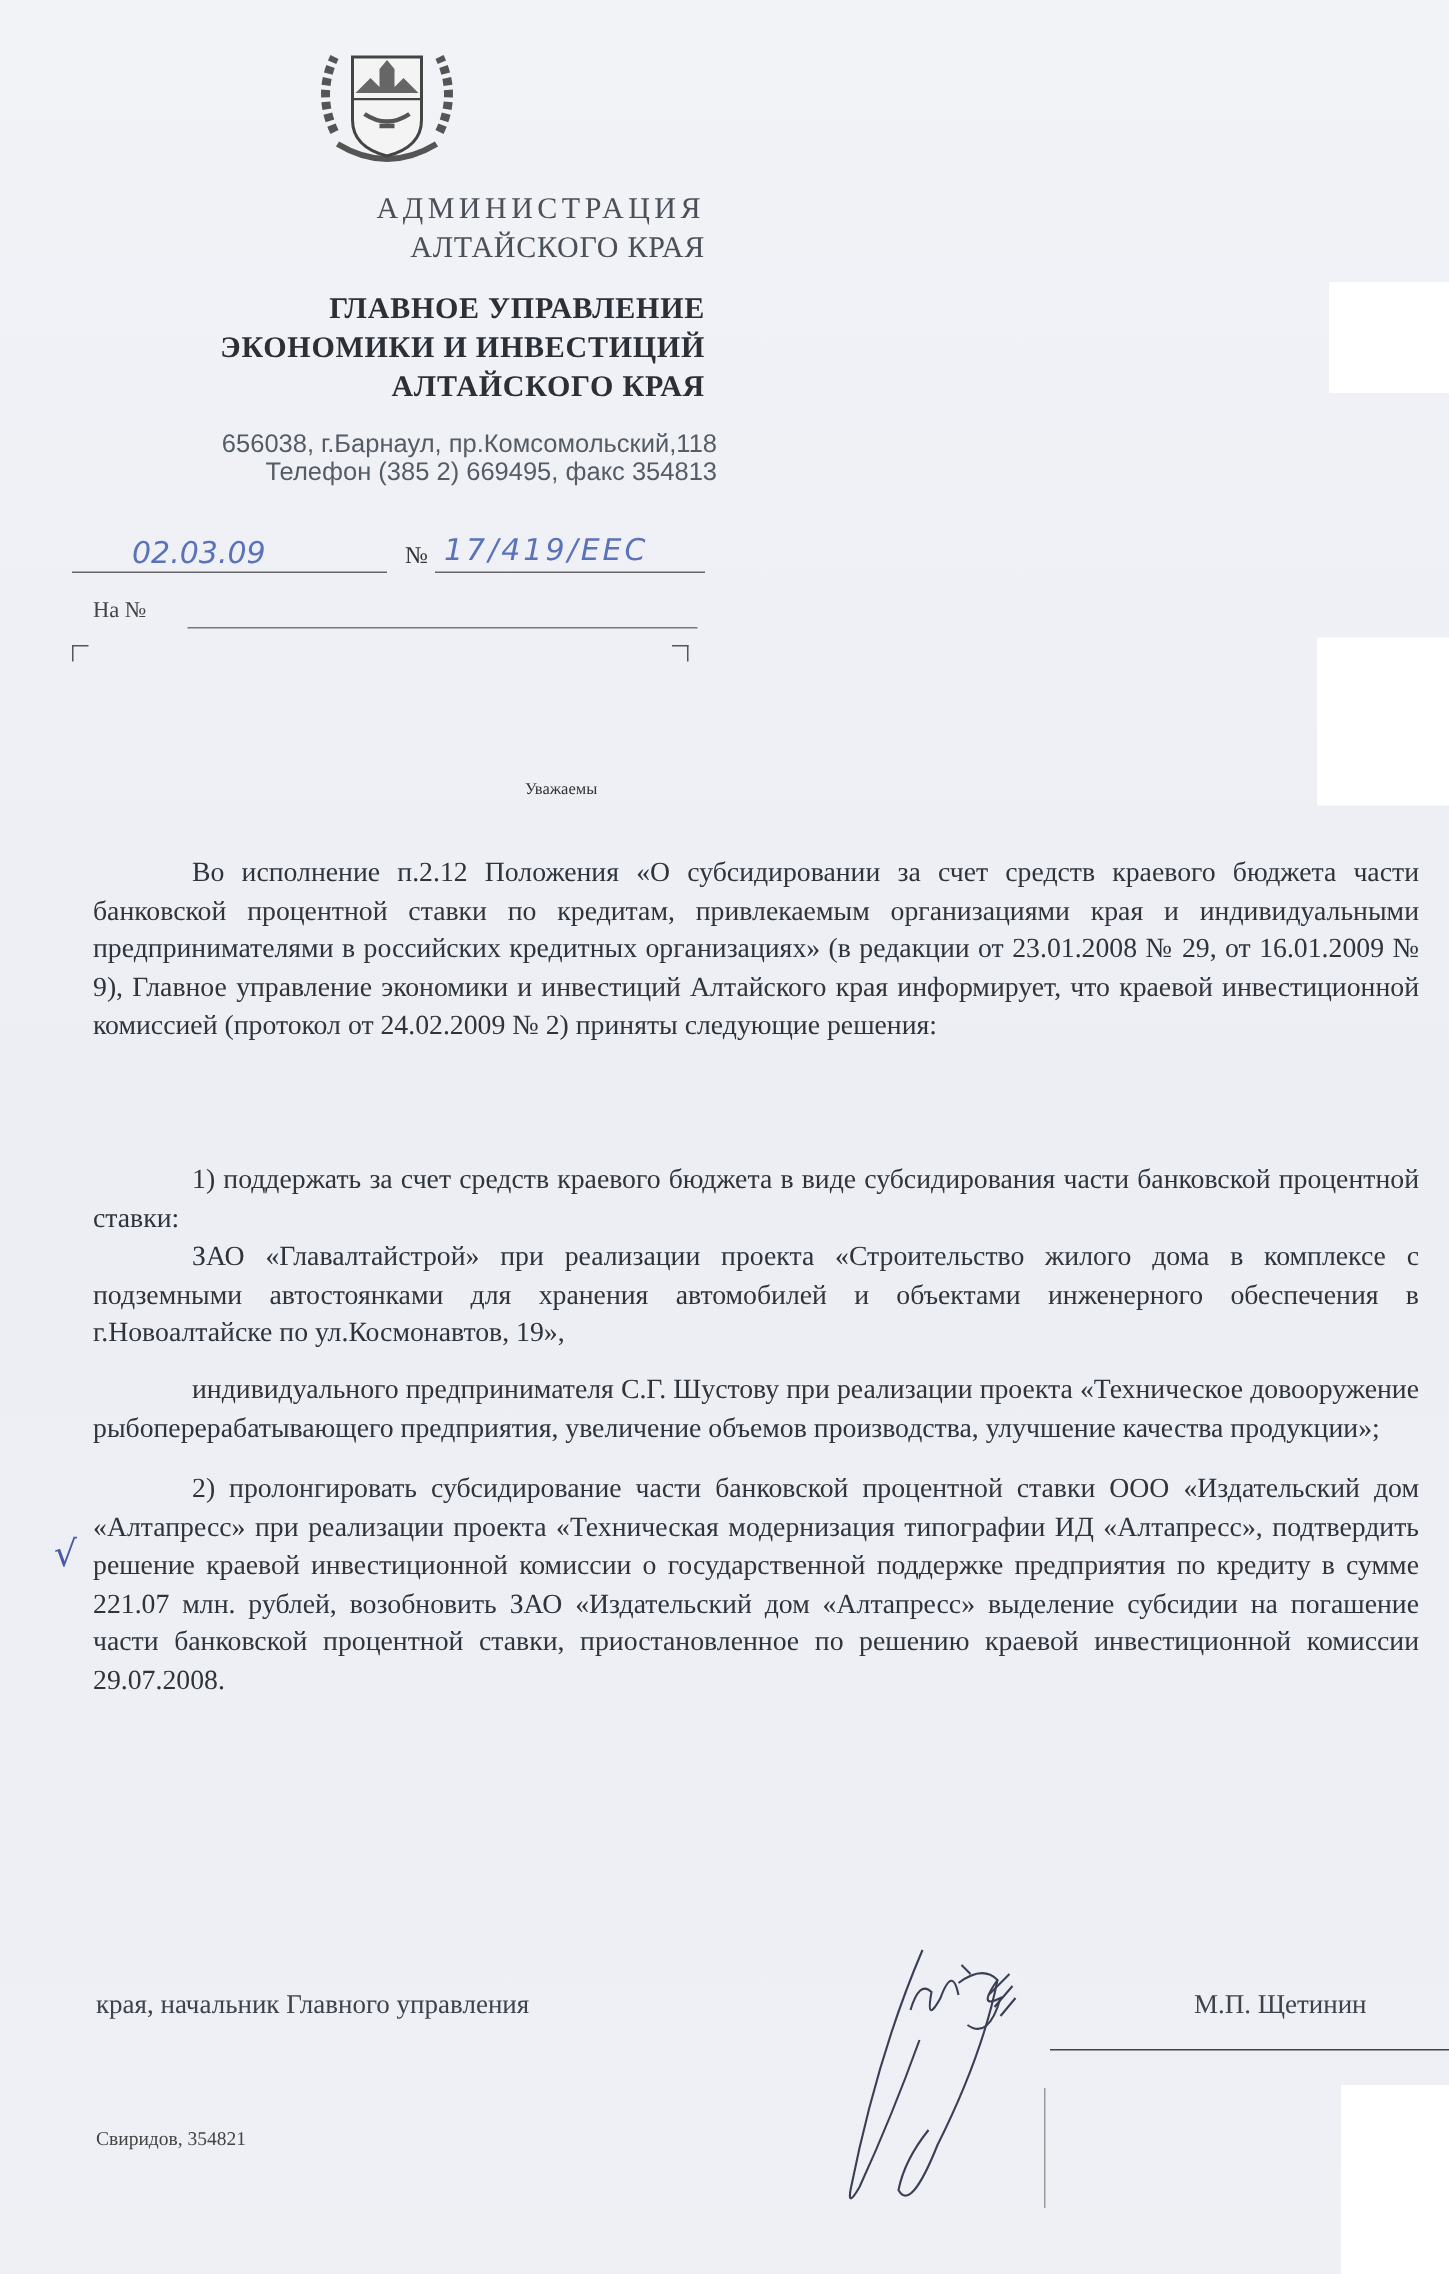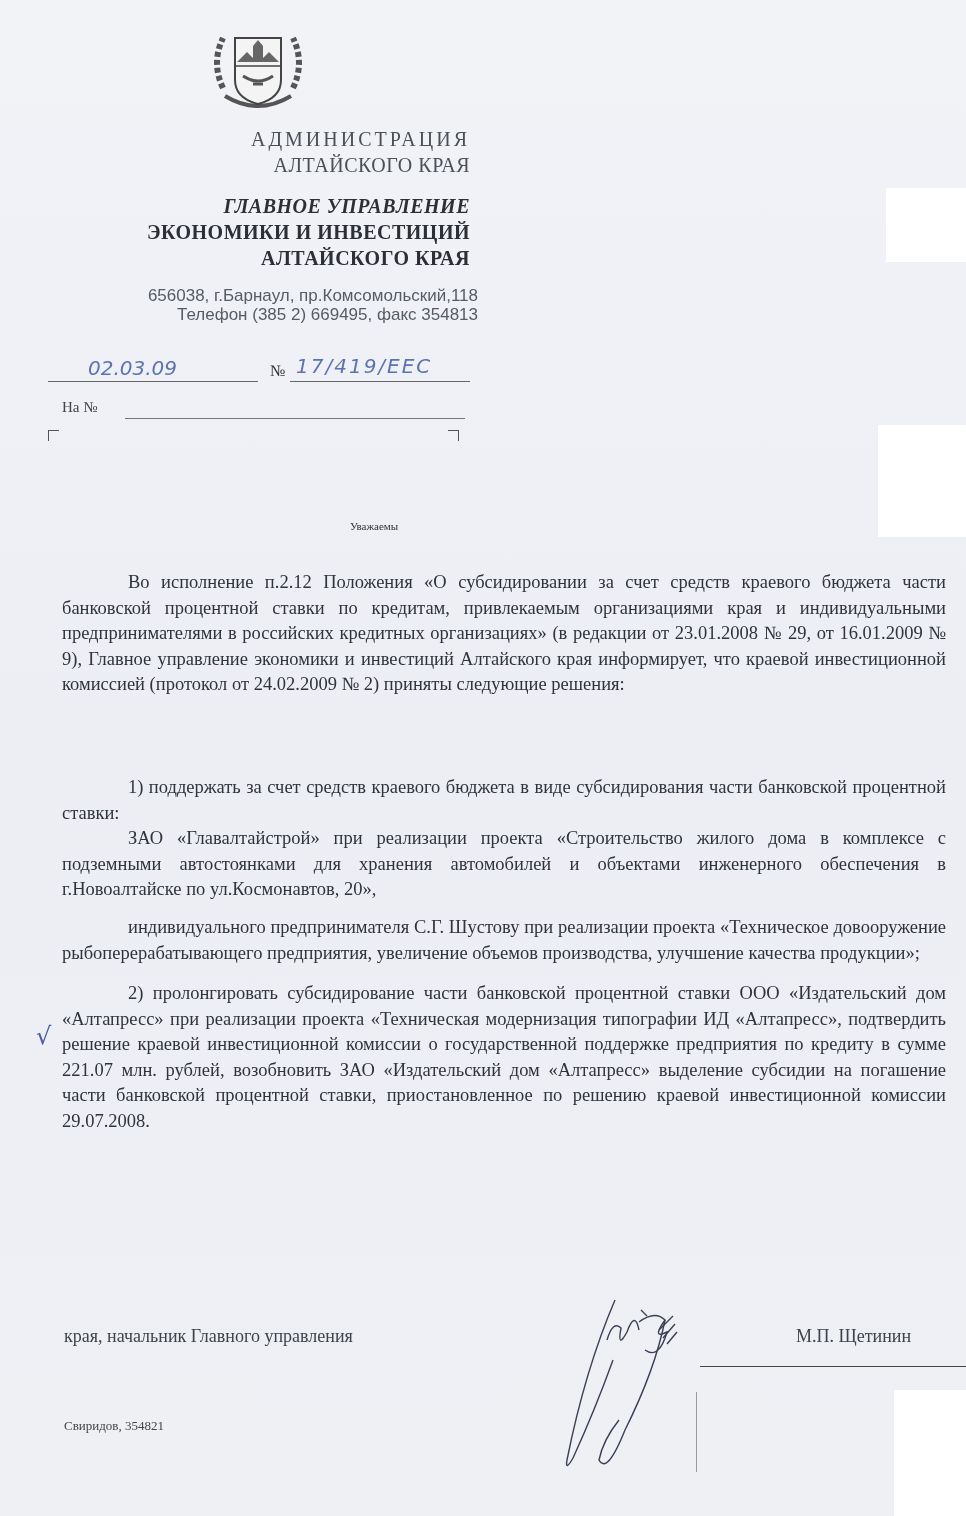--- a/index.html
+++ b/index.html
@@ -8,21 +8,21 @@
     background: #eef0f5;
     font-family: "Liberation Serif", "DejaVu Serif", serif;
     color: #333a44;
   }
   .page { position: absolute; inset: 0; background: linear-gradient(180deg,#f2f3f7 0%,#eceef4 50%,#eef0f4 100%); }
   .emblem { position: absolute; left: 203px; top: 18px; width: 110px; height: 100px; }
   .hdr { position: absolute; left: 50px; width: 420px; text-align: right; }
   .admin1 { top: 128px; font-size: 20px; letter-spacing: 3px; color: #4a4f58; }
   .admin2 { top: 154px; font-size: 20px; letter-spacing: 0.5px; color: #4a4f58; }
   .dept { font-weight: bold; font-size: 20px; color: #2c2f36; letter-spacing: 0.5px; }
-  .dept1 { top: 195px; font-style: italic; }
+  .dept1 { top: 195px; }
   .dept2 { top: 221px; }
   .dept3 { top: 247px; }
   .addr { font-family: Liberation Sans, sans-serif; font-size: 17px; color: #555c66; }
   .addr1 { top: 286px; left: 58px; }
   .addr2 { top: 305px; left: 58px; }
   .addr3 { top: 324px; left: 58px; }
   .hand { font-family: "DejaVu Sans", sans-serif; font-style: italic; color: #5a72b8; font-size: 20px; }
   .date { position: absolute; left: 88px; top: 356px; }
   .date-line { position: absolute; left: 48px; top: 381px; width: 210px; border-top: 1px solid #666; }
   .num-label { position: absolute; left: 270px; top: 362px; font-size: 16px; color: #333; }
@@ -95,21 +95,21 @@
   <div class="corner corner-r"></div>
 
   <div class="redact r1"></div>
   <div class="redact r2"></div>
   <div class="redact r3"></div>
 
   <div class="salutation">Уважаемы</div>
 
   <div class="body-text p-intro indent">Во исполнение п.2.12 Положения «О субсидировании за счет средств краевого бюджета части банковской процентной ставки по кредитам, привлекаемым организациями края и индивидуальными предпринимателями в российских кредитных организациях» (в редакции от 23.01.2008 № 29, от 16.01.2009 № 9), Главное управление экономики и инвестиций Алтайского края информирует, что краевой инвестиционной комиссией (протокол от 24.02.2009 № 2) приняты следующие решения:</div>
   <div class="body-text p-1 indent">1) поддержать за счет средств краевого бюджета в виде субсидирования части банковской процентной ставки:</div>
-  <div class="body-text p-zao indent">ЗАО «Главалтайстрой» при реализации проекта «Строительство жилого дома в комплексе с подземными автостоянками для хранения автомобилей и объектами инженерного обеспечения в г.Новоалтайске по ул.Космонавтов, 20»,</div>
+  <div class="body-text p-zao indent">ЗАО «Главалтайстрой» при реализации проекта «Строительство жилого дома в комплексе с подземными автостоянками для хранения автомобилей и объектами инженерного обеспечения в г.Новоалтайске по ул.Космонавтов, 19»,</div>
   <div class="body-text p-ip indent">индивидуального предпринимателя С.Г. Шустову при реализации проекта «Техническое довооружение рыбоперерабатывающего предприятия, увеличение объемов производства, улучшение качества продукции»;</div>
   <div class="body-text p-2 indent">2) пролонгировать субсидирование части банковской процентной ставки ООО «Издательский дом «Алтапресс» при реализации проекта «Техническая модернизация типографии ИД «Алтапресс», подтвердить решение краевой инвестиционной комиссии о государственной поддержке предприятия по кредиту в сумме 221.07 млн. рублей, возобновить ЗАО «Издательский дом «Алтапресс» выделение субсидии на погашение части банковской процентной ставки, приостановленное по решению краевой инвестиционной комиссии 29.07.2008.</div>
   <div class="checkmark">√</div>
 
   <div class="sig-title st2">края, начальник Главного управления</div>
 
   <svg class="signature" viewBox="0 0 170 200">
     <g fill="none" stroke="#3a3f55" stroke-width="1.4">
       <path d="M60 20 Q30 90 12 180 Q10 192 18 178 Q40 130 58 80"></path>
       <path d="M52 60 Q58 40 66 48 Q62 70 72 52 Q80 30 84 50"></path>

